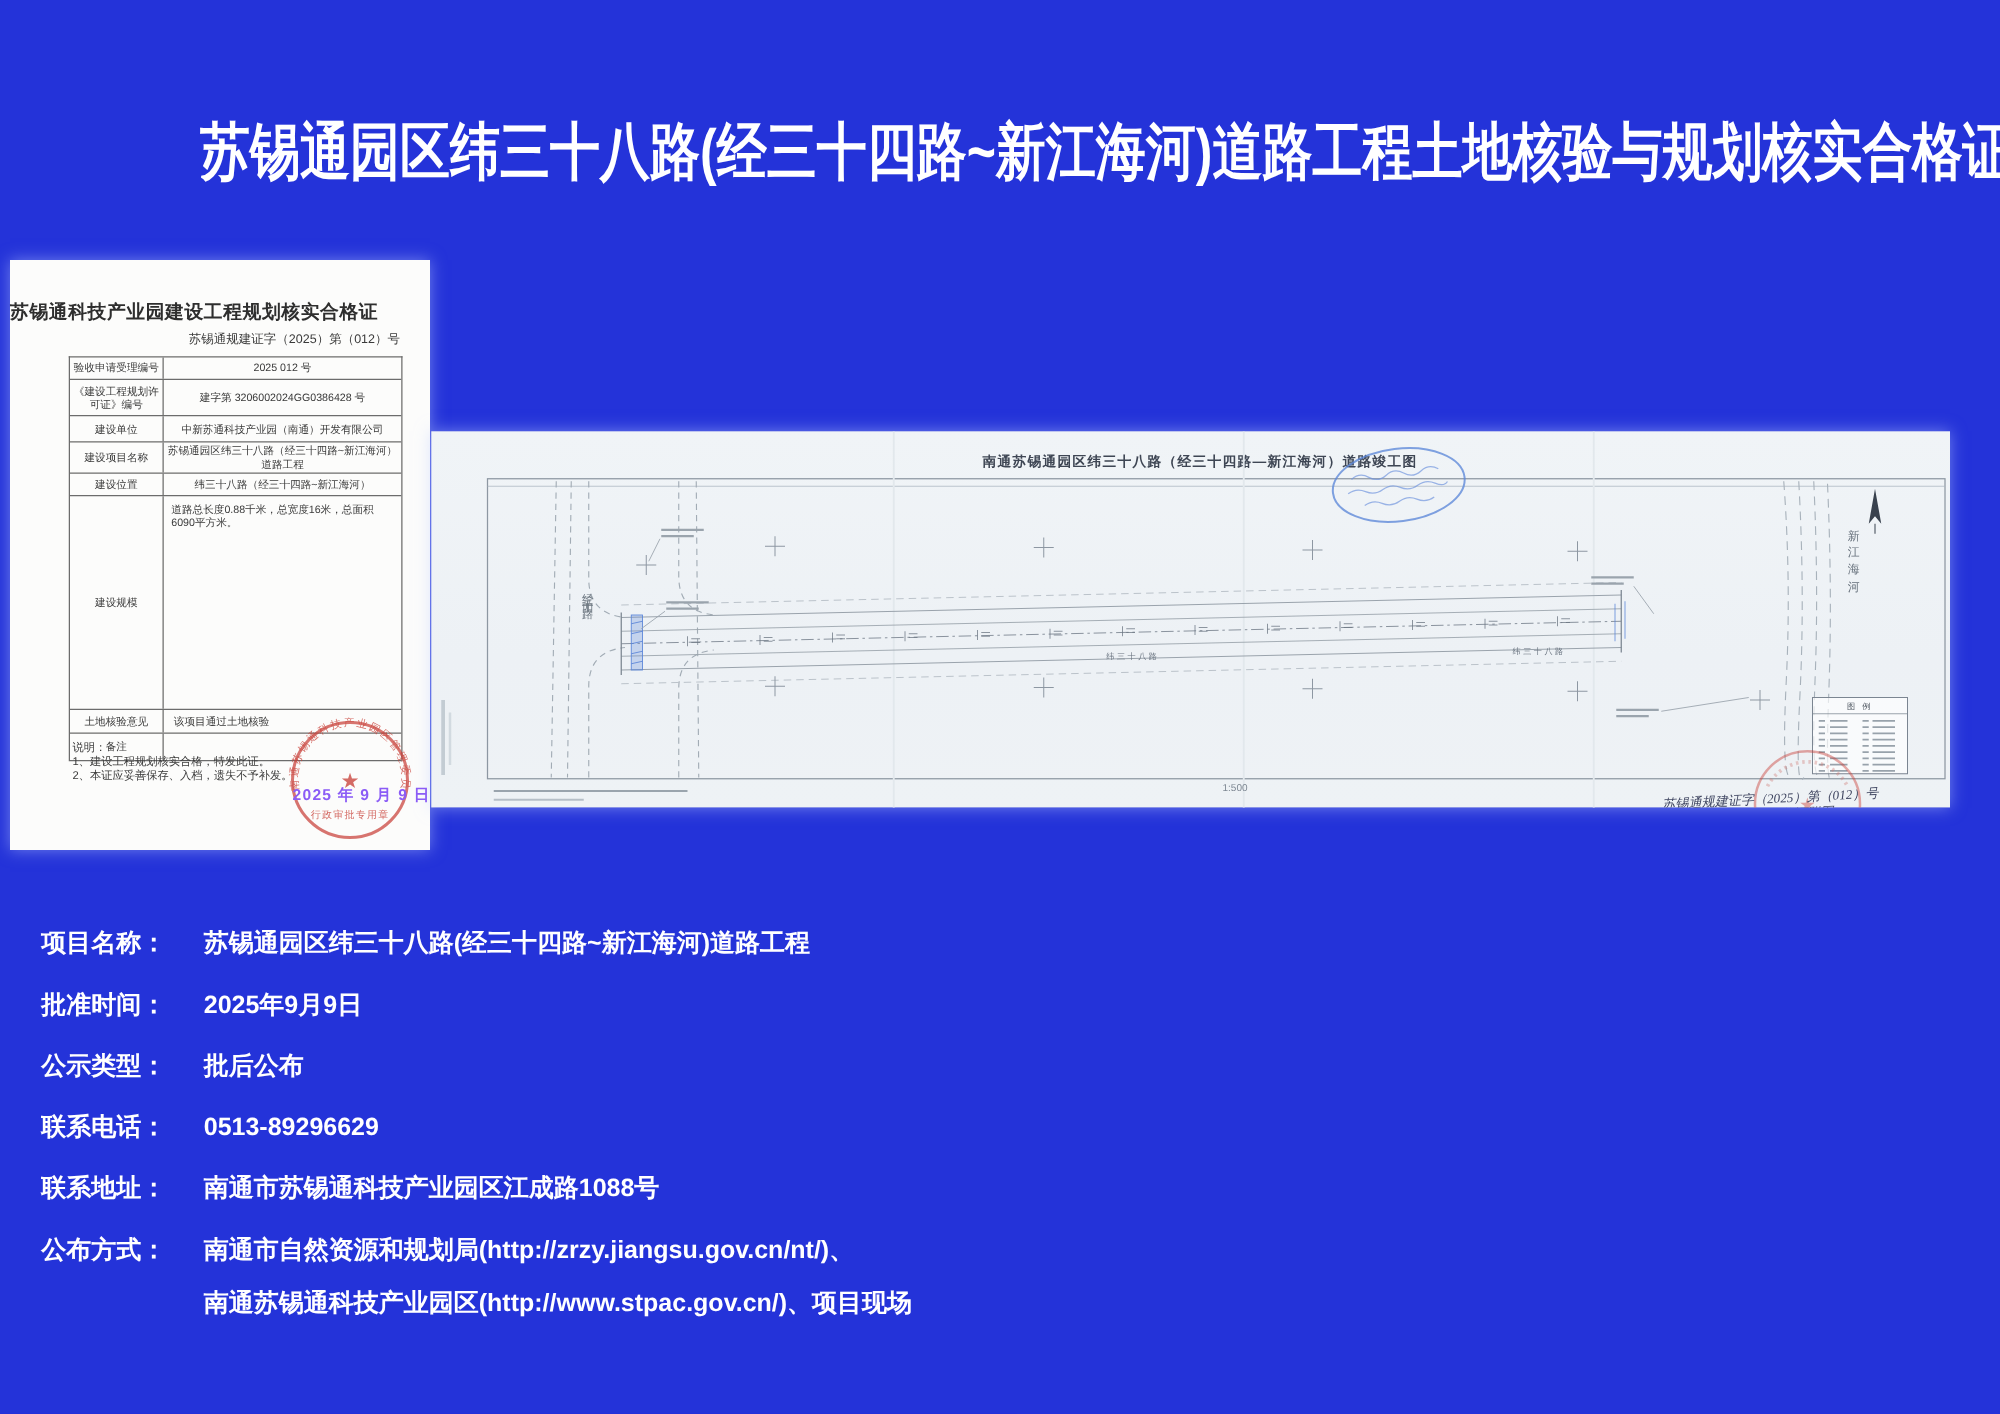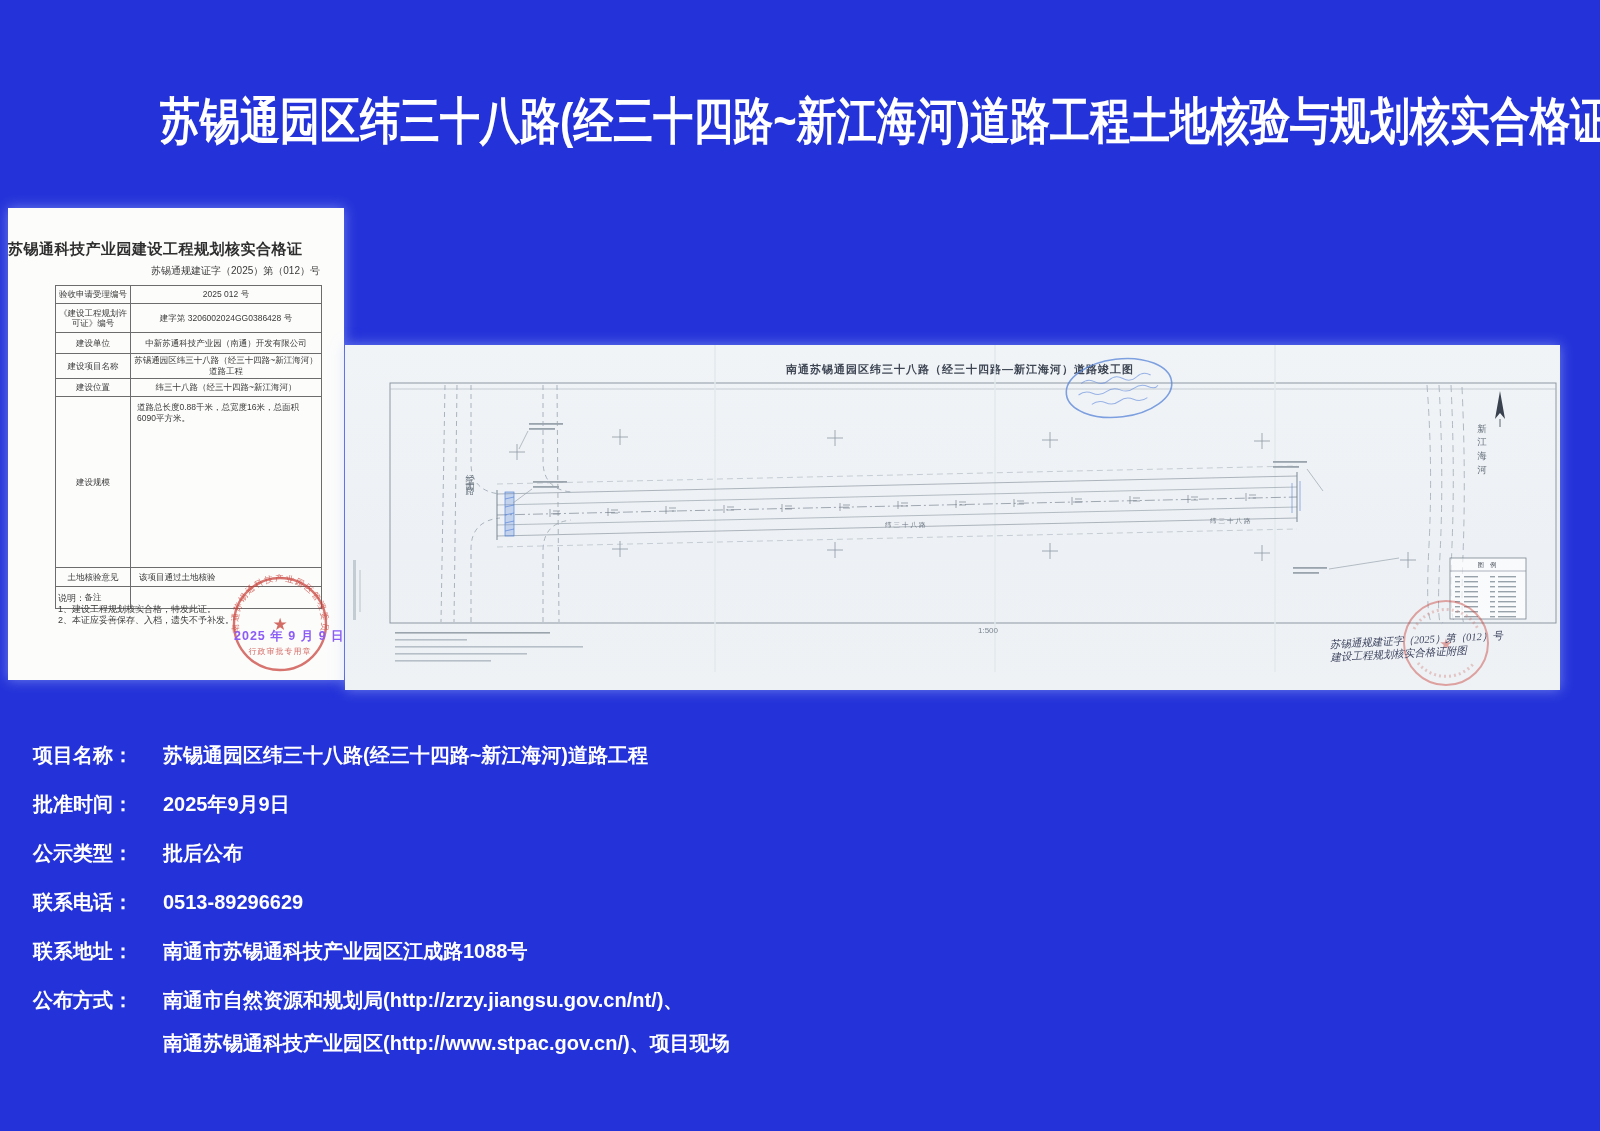--- a/index.html
+++ b/index.html
@@ -29,21 +29,21 @@
   .r1{height:17px}.r2{height:28px}.r3{height:20px}.r4{height:24px}.r5{height:17px}
   .r6{height:170px}.r7{height:18px}.r8{height:21px}
   .r6 .t-value{align-items:flex-start;justify-content:flex-start;text-align:left;padding:5px 6px;}
   .r7 .t-value{justify-content:flex-start;text-align:left;padding-left:8px;}
   .cert-notes{position:absolute;left:50px;top:385px;font-size:9px;color:#3a3a3a;line-height:11px;}
   .cert-date{position:absolute;left:226px;top:420px;font-size:12.5px;font-weight:700;color:#8b5cf6;
         letter-spacing:1px;white-space:nowrap;z-index:3;}
   .seal{position:absolute;left:222px;top:366px;z-index:2;opacity:.9;}
 
   
-  .plan{position:absolute;left:345px;top:345px;width:1215px;height:345px;
+  .plan{position:absolute;left:345px;top:345px;width:1215px;height:301px;
         background:linear-gradient(180deg,#f0f4f7 0%,#edf1f5 60%,#eef2f5 100%);
         box-shadow:0 0 12px rgba(190,205,255,.5);overflow:hidden;}
   .plan-title{position:absolute;left:310px;top:17px;width:610px;text-align:center;
         font-size:11px;font-weight:700;color:#3e4654;letter-spacing:1px;}
   .plan-svg{position:absolute;left:0;top:0;}
   .v-label{position:absolute;writing-mode:vertical-rl;text-orientation:upright;color:#6d7781;}
   .lbl-cross{left:118px;top:122px;font-size:9px;letter-spacing:3px;}
   .lbl-river{left:1130px;top:70px;font-size:9.5px;letter-spacing:14px;color:#66707b;}
   .plan-scale{position:absolute;left:585px;top:281px;font-size:8px;color:#7d8792;margin-left:48px;}
   .handwriting{position:absolute;left:985px;top:286px;width:265px;

